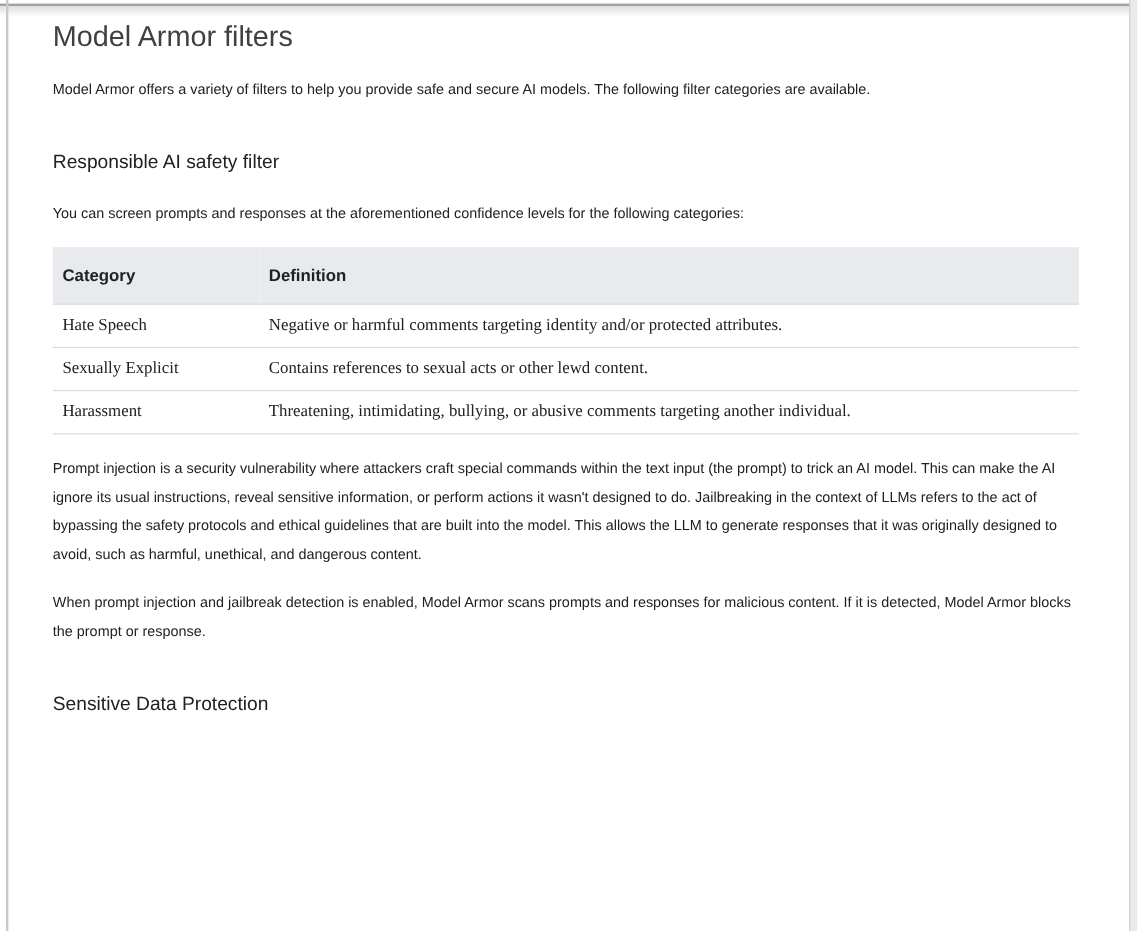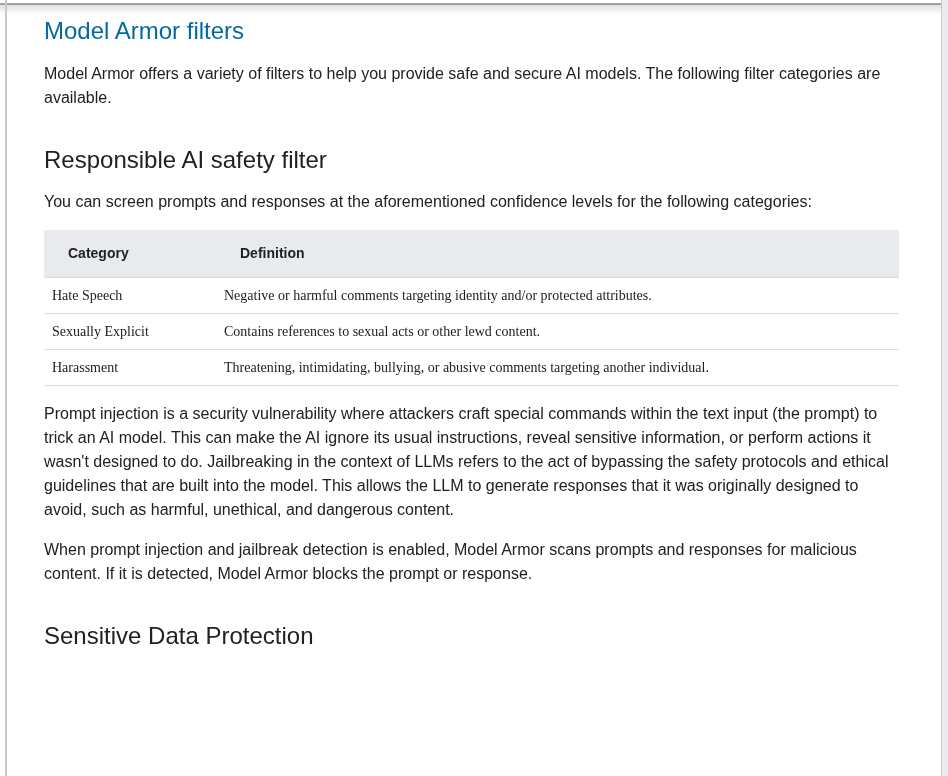--- a/index.html
+++ b/index.html
@@ -32,36 +32,36 @@
     background: #e9ebee; border-left: 1px solid #c9cbce; z-index: 7;
   }
 
   
   .page {
     position: absolute; top: 0; left: 7px; right: 7px; bottom: 0;
     padding: 16px 42px 0 37px;
     overflow: hidden;
   }
   h1 {
-    font-size: 24px; font-weight: 400; line-height: 30px; color: #0369a1;
+    font-size: 24px; font-weight: 400; line-height: 30px; color: #404040;
   }
   h2 {
-    font-size: 24px; font-weight: 400; line-height: 28px; color: #202124;
+    font-size: 16px; font-weight: 400; line-height: 28px; color: #202124;
     margin-top: 36px;
   }
   p {
-    font-size: 16px; line-height: 24px; margin-top: 16px; color: #202124;
+    font-size: 12px; line-height: 24px; margin-top: 16px; color: #202124;
   }
   table {
     border-collapse: collapse; width: 100%;
     margin-top: 16px; font-size: 14px; color: #202124;
   }
   th {
     background: #e8eaed; text-align: left; font-weight: 700;
-    padding: 15px 24px; line-height: 17px;
+    padding: 15px 8px; line-height: 17px;
     border-bottom: 1px solid #dadce0;
   }
   th.col-category { width: 172px; }
   td {
     padding: 9px 8px; line-height: 17px;
     border-bottom: 1px solid #dadce0;
     vertical-align: middle;
     font-family: Liberation Serif, serif;
   }
 </style>

